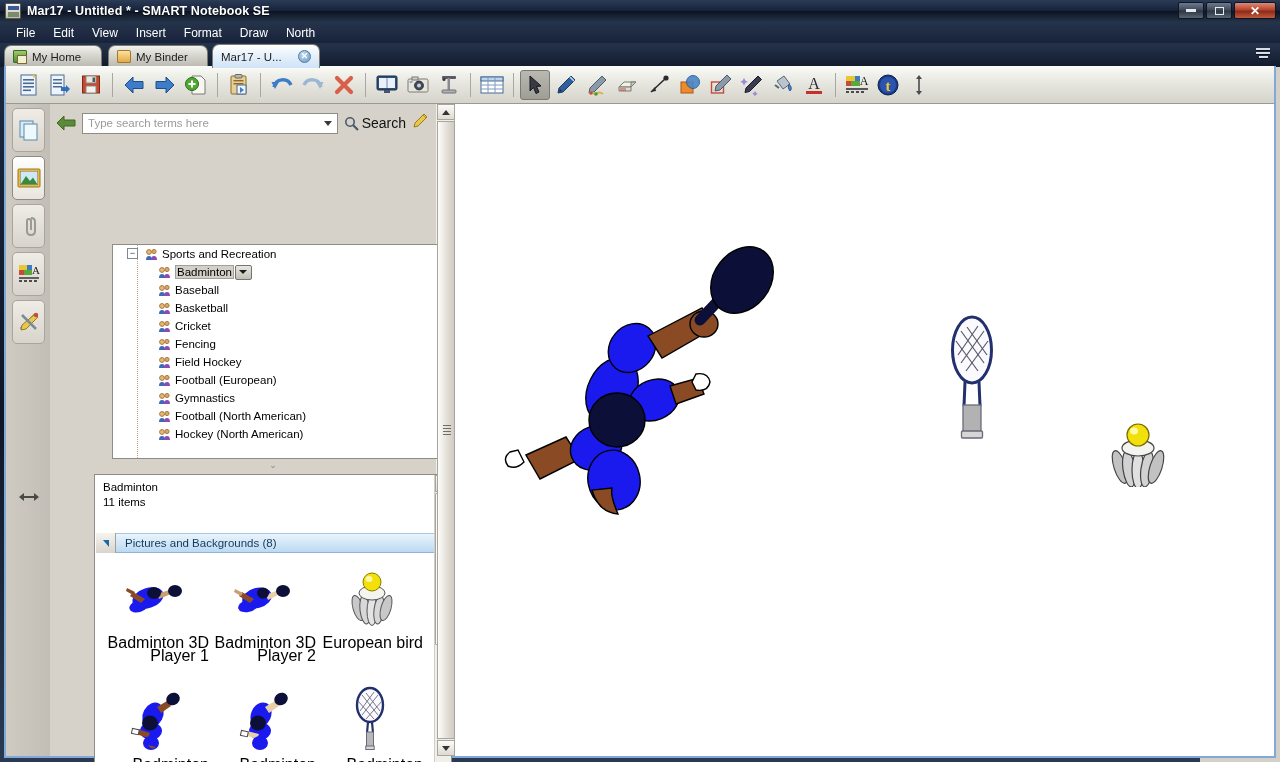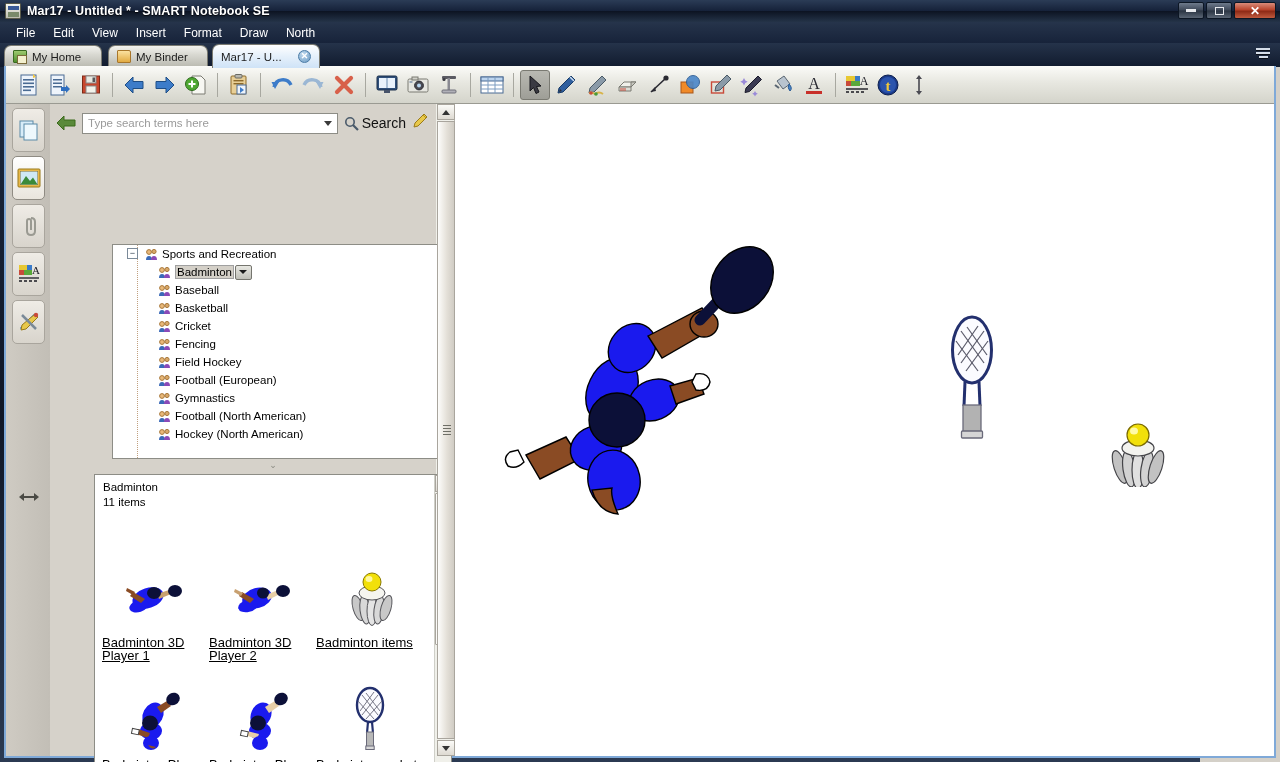--- a/index.html
+++ b/index.html
@@ -287,23 +287,22 @@
   .thcell {
     position:absolute; width:107px;
   }
   .thbox {
     width:80px; height:72px; margin:0 auto;
     background:#fff; border:1px solid #fff;
     display:flex; align-items:center; justify-content:center;
     overflow:hidden;
   }
   .thlabel {
-    text-align:left; font-size:13px; color:#000; line-height:13px;
+    text-align:right; font-size:16px; color:#000; line-height:13px;
     margin-top:3px;
-    text-decoration:underline;
   }
 
   
   .canvas-wrap {
     position:absolute; left:431px; top:38px; width:837px; height:652px;
     background:#fff;
   }
   .canvas-scroll {
     position:absolute; left:0; top:0; width:18px; height:652px;
     background:#f0f0ea; border-right:1px solid #b6b6ae;
@@ -770,20 +769,26 @@
           </div>
         </div>
 
         <div class="splitter-grip">⌄</div>
 
         <div class="itempanel">
           <div class="ip-head">
             <div>Badminton</div>
             <div>11 items</div>
           </div>
+          <div class="ip-catbar">
+            <span class="ip-cat-tog">
+                <i></i>
+              </span>
+            <span class="ip-cat-label">Pictures and Backgrounds (8)</span>
+          </div>
 
           <div class="thumbgrid">
 
             <div class="thcell" style="left:6px; top:6px;">
               <div class="thbox">
                 <svg width="78" height="66" viewBox="0 0 78 66">
                   <ellipse cx="31" cy="34" rx="16" ry="10" fill="#1a1aee" transform="rotate(-18 31 34)"></ellipse>
                   <ellipse cx="22" cy="42" rx="10" ry="6" fill="#1a1aee" transform="rotate(-18 22 42)"></ellipse>
                   <path d="M16 28 l12 7 -4 4 -11 -7z" fill="#8a4b24"></path>
                   <path d="M40 30 l12 -4 2 4 -12 5z" fill="#c8a070"></path>
@@ -816,21 +821,21 @@
                     <ellipse cx="25" cy="46" rx="5" ry="14" fill="#d8d8d8" transform="rotate(-7 25 46)"></ellipse>
                     <ellipse cx="32" cy="47" rx="5" ry="14.5" fill="#e4e4e4"></ellipse>
                     <ellipse cx="39" cy="46" rx="5" ry="14" fill="#d8d8d8" transform="rotate(7 39 46)"></ellipse>
                     <ellipse cx="46" cy="44" rx="5" ry="13" fill="#c8c8c8" transform="rotate(16 46 44)"></ellipse>
                   </g>
                   <ellipse cx="32" cy="29" rx="13" ry="7" fill="#f5f5f0" stroke="#55555a"></ellipse>
                   <ellipse cx="32" cy="18" rx="9" ry="9" fill="#f2e00a" stroke="#8a7a00"></ellipse>
                   <ellipse cx="29" cy="15" rx="3.5" ry="3" fill="#fff8a0"></ellipse>
                 </svg>
               </div>
-              <div class="thlabel">Badminton items</div>
+              <div class="thlabel">European bird</div>
             </div>
 
             <div class="thcell" style="left:6px; top:128px;">
               <div class="thbox">
                 <svg width="72" height="68" viewBox="0 0 72 68">
                   <ellipse cx="33" cy="30" rx="10" ry="13" fill="#1a1aee" transform="rotate(28 33 30)"></ellipse>
                   <ellipse cx="31" cy="46" rx="11" ry="9" fill="#1a1aee"></ellipse>
                   <path d="M37 22 l10 -6 4 5 -10 7z" fill="#8a4b24"></path>
                   <ellipse cx="53" cy="14" rx="7" ry="6" fill="#0c1038" transform="rotate(-30 53 14)"></ellipse>
                   <ellipse cx="30" cy="38" rx="8" ry="7.5" fill="#0c1038"></ellipse>

